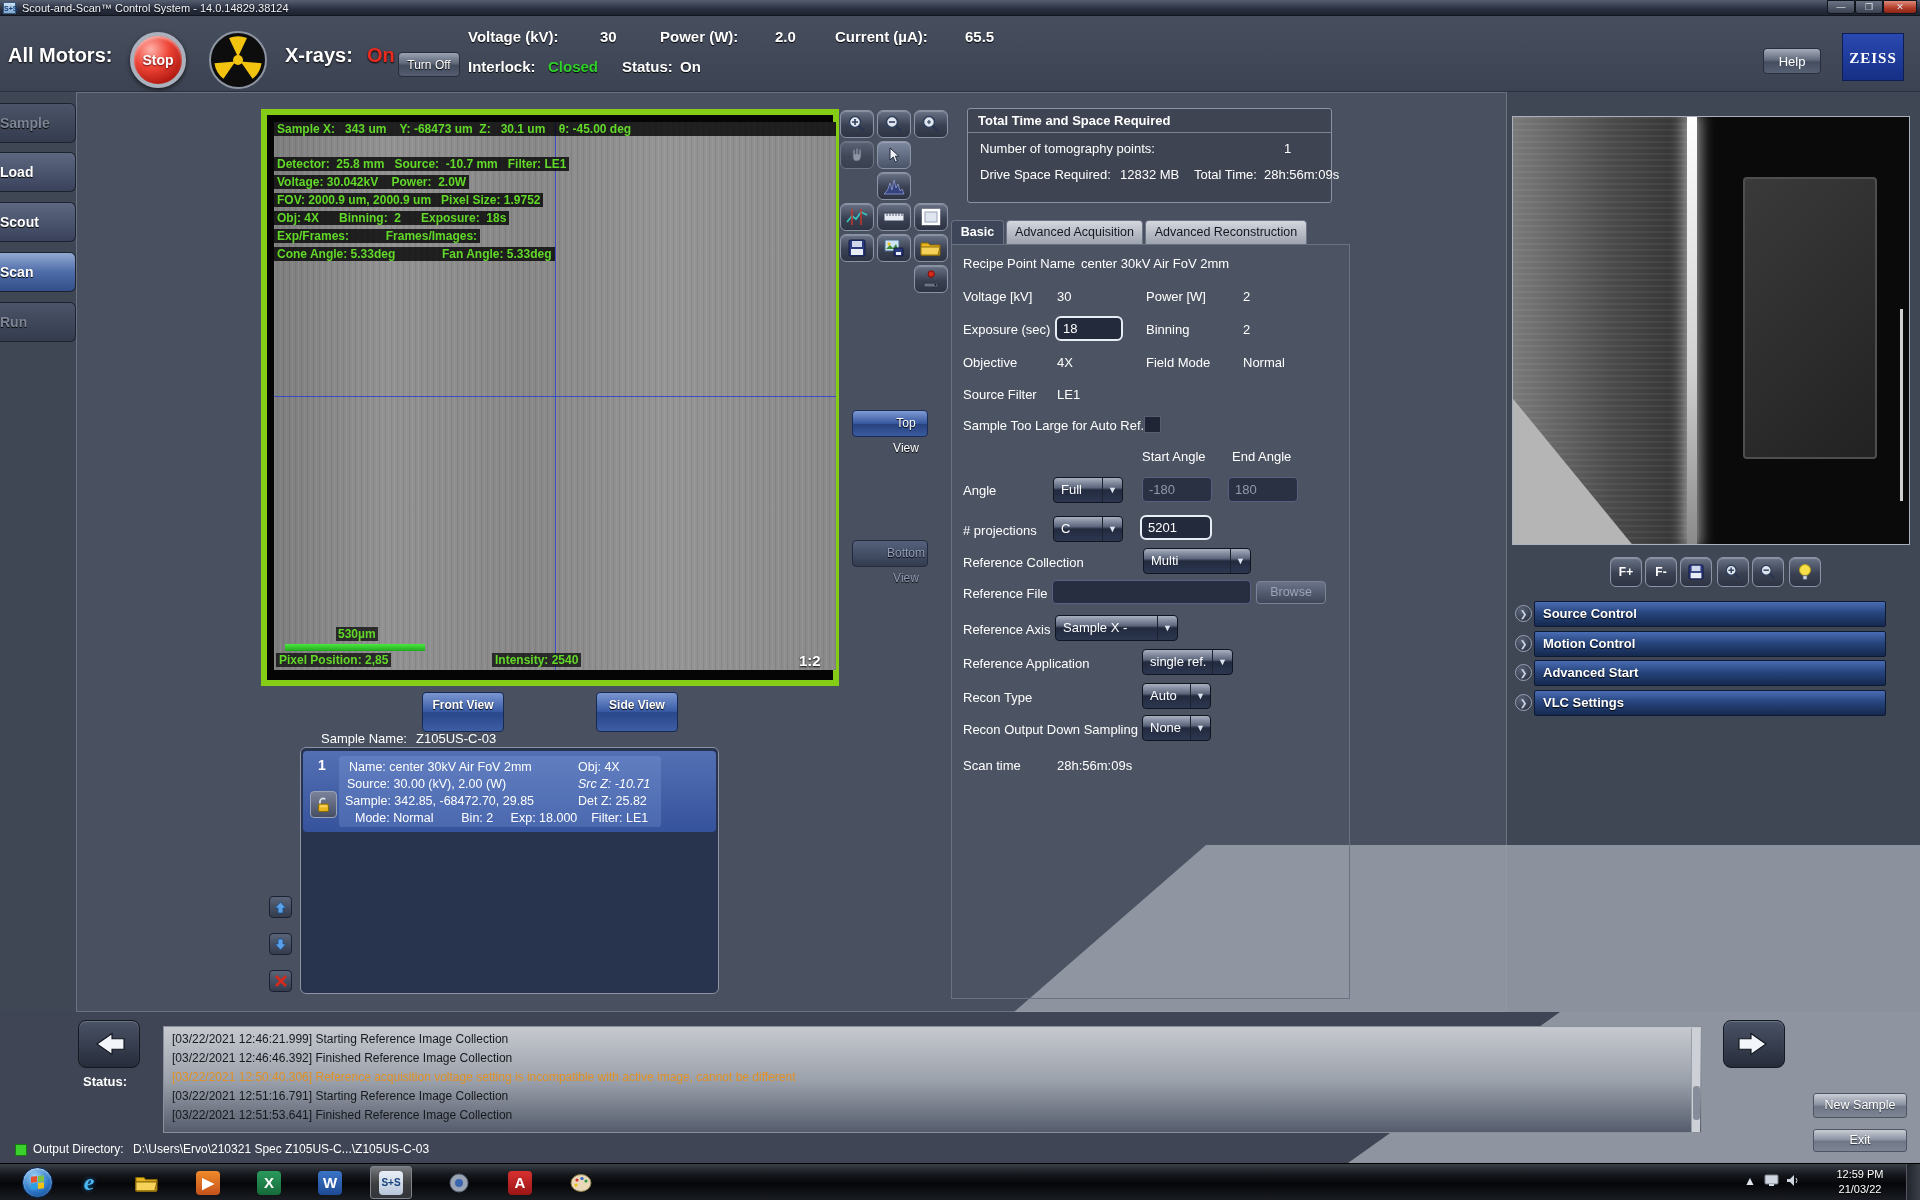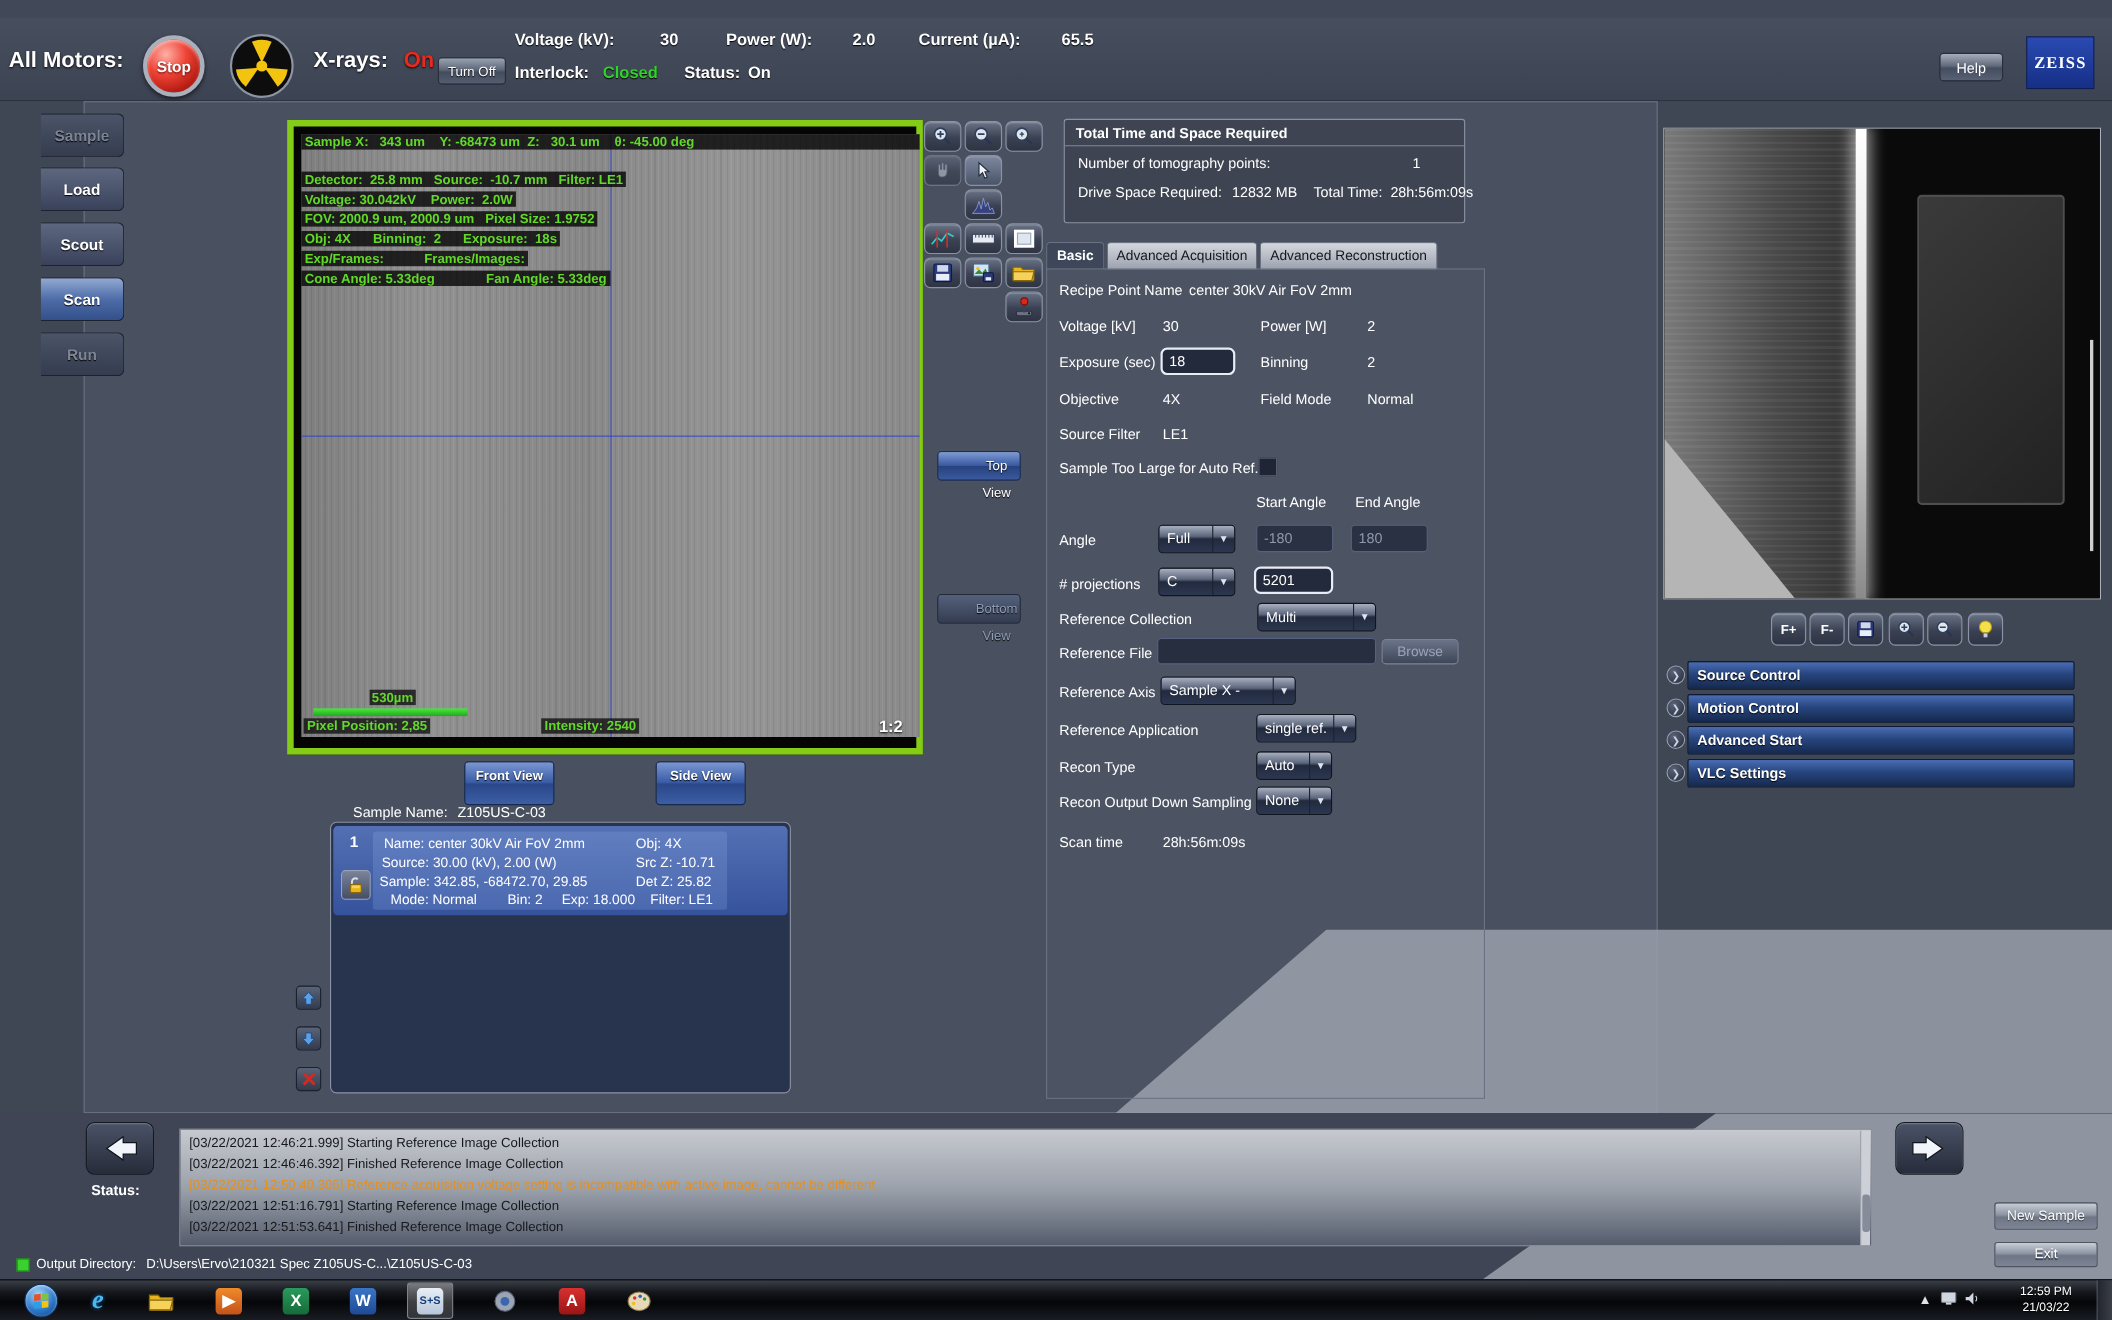--- a/index.html
+++ b/index.html
@@ -26,21 +26,21 @@
   .red{color:#e82a1e;}
   .help-btn{position:absolute;left:1763px;top:32px;width:58px;height:26px;border-radius:4px;border:1px solid #272d3a;background:linear-gradient(180deg,#a6aebc,#626b7c 45%,#454e60 55%,#576174);color:#fff;font-size:13px;text-align:center;line-height:24px;}
   .zeiss{position:absolute;left:1842px;top:17px;width:62px;height:48px;background:linear-gradient(180deg,#2a4ab2,#162f86);border:1px solid #0d1d55;color:#fff;font-family:"Liberation Serif",serif;font-weight:bold;font-size:15px;text-align:center;line-height:48px;letter-spacing:1px;}
 
   
   .workspace{position:absolute;left:0;top:92px;width:1920px;height:920px;background:#3f4654;}
   .mainbox{position:absolute;left:76px;top:0;width:1431px;height:920px;border:1px solid #6b7383;background:#49505f;}
   .band1{position:absolute;left:0;top:0;width:1920px;height:920px;background:#99a0ab;clip-path:polygon(1014px 920px,1206px 753px,1920px 753px,1920px 920px);opacity:.85;z-index:1;}
 
   
-  .side-tab{position:absolute;left:0;width:76px;height:40px;border:1px solid #1c2230;border-left:none;border-radius:0 6px 6px 0;background:linear-gradient(180deg,#5d6880,#39425a);color:#fff;font-size:14px;font-weight:bold;text-align:center;line-height:38px;text-shadow:0 1px 1px #000;z-index:2;margin-left:37px;}
+  .side-tab{position:absolute;left:0;width:76px;height:40px;border:1px solid #1c2230;border-left:none;border-radius:0 6px 6px 0;background:linear-gradient(180deg,#5d6880,#39425a);color:#fff;font-size:14px;font-weight:bold;text-align:left;line-height:38px;text-shadow:0 1px 1px #000;z-index:2;}
   .side-tab.dis{color:#7d8595;background:linear-gradient(180deg,#4b5468,#343c4e);}
   .side-tab.act{background:linear-gradient(180deg,#92a9d2,#4e6ca8 50%,#33508a);}
 
   
   .viewport{position:absolute;left:261px;top:17px;width:578px;height:577px;background:#050505;border:6px solid #84cc16;z-index:2;}
   .scan-img{position:absolute;left:7px;top:7px;width:562px;height:548px;background:linear-gradient(90deg,#7e7e7e,#929292 20%,#888 45%,#959595 70%,#8a8a8a);}
   .scan-img .tex{position:absolute;inset:0;background:repeating-linear-gradient(90deg,rgba(255,255,255,.06) 0 1px,rgba(0,0,0,0) 1px 3px,rgba(0,0,0,.07) 3px 4px,rgba(0,0,0,0) 4px 6px);}
   .xline{position:absolute;left:0;top:50%;width:100%;height:1px;background:#2b3fd0;opacity:.85;}
   .yline{position:absolute;left:50%;top:0;width:1px;height:100%;background:#2b3fd0;opacity:.85;}
   .ovl{position:absolute;left:0;top:0;width:100%;}
@@ -121,20 +121,29 @@
   .sqi{width:24px;height:24px;border-radius:4px;color:#fff;font-weight:bold;font-size:15px;text-align:center;line-height:24px;}
   .clock{position:absolute;left:1824px;top:3px;width:72px;color:#fff;font-size:11px;text-align:center;line-height:15px;text-shadow:0 1px 1px #000;}
   .showdesk{position:absolute;left:1906px;top:0;width:14px;height:37px;background:linear-gradient(90deg,#22262d,#3a3f48);border-left:1px solid #556;}
   .trayico{position:absolute;top:10px;color:#dfe3ea;font-size:12px;}
 </style>
 </head>
 <body>
 
 <div class="app">
 
+  <div class="titlebar">
+    <div class="appico">S+S</div>
+    <div class="ttl">Scout-and-Scan™ Control System - 14.0.14829.38124</div>
+    <div class="cap-btns">
+      <div>—</div>
+      <div>❐</div>
+      <div class="close">✕</div>
+    </div>
+  </div>
 
   <div class="topbar">
     <span class="abs big-label" style="left:8px;top:28px;">All Motors:</span>
     <div class="stop-btn">Stop</div>
     <div class="rad-wrap">
       <svg width="60" height="60" viewBox="0 0 60 60">
         <circle cx="30" cy="30" r="28" fill="#0d0d0d" stroke="#8d94a2" stroke-width="2"></circle>
         <g>
           <path d="M30 27 L21 8 A24 24 0 0 1 39 8 Z" fill="#f2c410"></path>
           <path d="M30 27 L21 8 A24 24 0 0 1 39 8 Z" fill="#f2c410" transform="rotate(120 30 30)"></path>
@@ -295,21 +304,21 @@
           <svg width="17" height="17" viewBox="0 0 17 17">
               <path d="M5 8V5.4a3 3 0 015.2-2" fill="none" stroke="#d8dde6" stroke-width="1.8"></path>
               <rect x="3.5" y="8" width="10" height="7.5" rx="1.5" fill="#e8b51e" stroke="#8a6a08"></rect>
               <rect x="5" y="9.2" width="7" height="2.2" fill="#f6d25a"></rect>
             </svg>
         </div>
         <div class="edetail">
           <span class="erow" style="left:10px;top:4px;">Name: center 30kV Air FoV 2mm</span>
           <span class="erow" style="left:239px;top:4px;">Obj: 4X</span>
           <span class="erow" style="left:8px;top:21px;">Source: 30.00 (kV), 2.00 (W)</span>
-          <span class="erow" style="left:239px;top:21px;">Src Z: -10.71</span>
+          <span class="erow" style="left:239px;top:21px;font-style:italic;">Src Z: -10.71</span>
           <span class="erow" style="left:6px;top:38px;">Sample: 342.85, -68472.70, 29.85</span>
           <span class="erow" style="left:239px;top:38px;">Det Z: 25.82</span>
           <span class="erow" style="left:16px;top:55px;">Mode: Normal        Bin: 2     Exp: 18.000    Filter: LE1</span>
         </div>
       </div>
     </div>
     <div class="mini" style="top:804px;">
       <svg width="13" height="13" viewBox="0 0 13 13">
           <path d="M6.5 1 L12 7 H9 V12 H4 V7 H1 Z" fill="#5aa0e8" stroke="#1d4b80" stroke-width=".8"></path>
         </svg>

